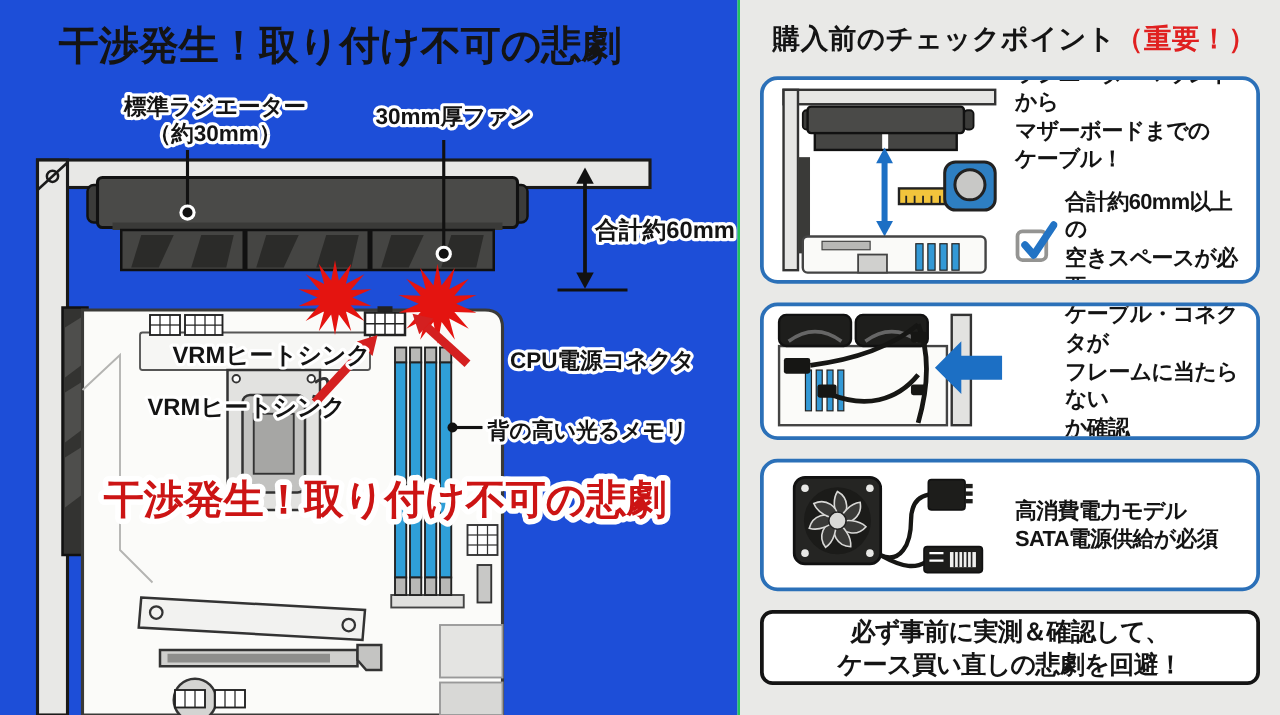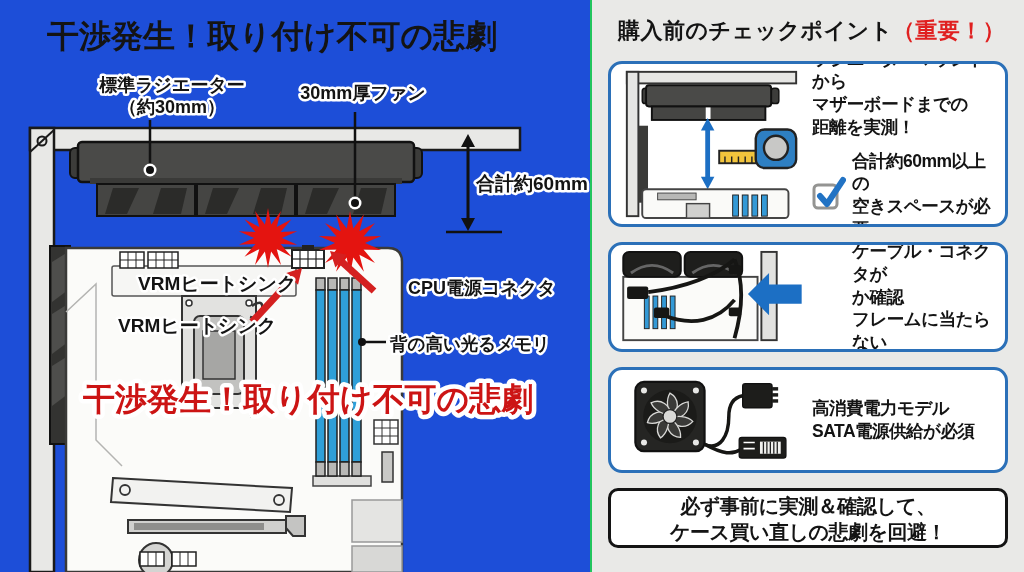--- a/index.html
+++ b/index.html
@@ -258,21 +258,21 @@
           <rect x="70" y="141" width="24" height="15" fill="#d0d0ce" stroke="#444" stroke-width="1.5"></rect>
           <rect x="118" y="132" width="6" height="22" fill="#3399d6" stroke="#222" stroke-width="1"></rect>
           <rect x="128" y="132" width="6" height="22" fill="#3399d6" stroke="#222" stroke-width="1"></rect>
           <rect x="138" y="132" width="6" height="22" fill="#3399d6" stroke="#222" stroke-width="1"></rect>
           <rect x="148" y="132" width="6" height="22" fill="#3399d6" stroke="#222" stroke-width="1"></rect>
         </g>
       </svg>
       <div class="txt">
         <div>ラジエーターマウントから</div>
         <div>マザーボードまでの</div>
-        <div>距離を実測！</div>
+        <div>ケーブル！</div>
         <div class="checkrow">
           <svg width="34" height="36" viewBox="0 0 34 36">
             <rect x="2" y="10" width="23" height="23" rx="4" fill="#ffffff" stroke="#949492" stroke-width="3"></rect>
             <path d="M8,21 L15,29 L31,5" fill="none" stroke="#2273c4" stroke-width="6" stroke-linecap="round" stroke-linejoin="round"></path>
           </svg>
           <div>
             <div>合計約60mm以上の</div>
             <div>空きスペースが必要</div>
           </div>
         </div>
@@ -301,22 +301,22 @@
           <path d="M120,10 C130,34 128,64 120,92" fill="none" stroke="#161614" stroke-width="4"></path>
           <path d="M46,68 C76,80 102,74 120,52" fill="none" stroke="#161614" stroke-width="4"></path>
           <rect x="36" y="60" width="16" height="11" rx="2" fill="#161614"></rect>
           <rect x="114" y="16" width="13" height="9" rx="2" fill="#161614"></rect>
           <rect x="114" y="60" width="13" height="9" rx="2" fill="#161614"></rect>
         </g>
         <polygon points="134,46 156,24 156,36 190,36 190,56 156,56 156,68" fill="#1c6fc4"></polygon>
       </svg>
       <div class="txt">
         <div>ケーブル・コネクタが</div>
+        <div>フレームに当たらない</div>
         <div>か確認</div>
-        <div>フレームに当たらない</div>
       </div>
     </div>
 
     <div class="cbox box3">
       <svg class="illo" width="185" height="90" viewBox="0 0 192 104">
         <g>
           <rect x="8" y="8" width="80" height="80" rx="10" fill="#252523" stroke="#111" stroke-width="2.5"></rect>
           <circle cx="18" cy="18" r="3.5" fill="#e8e8e6"></circle>
           <circle cx="78" cy="18" r="3.5" fill="#e8e8e6"></circle>
           <circle cx="18" cy="78" r="3.5" fill="#e8e8e6"></circle>

